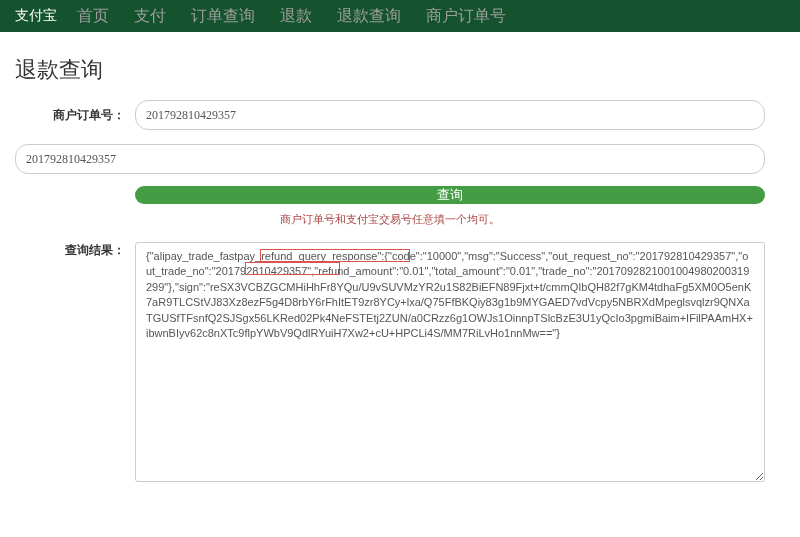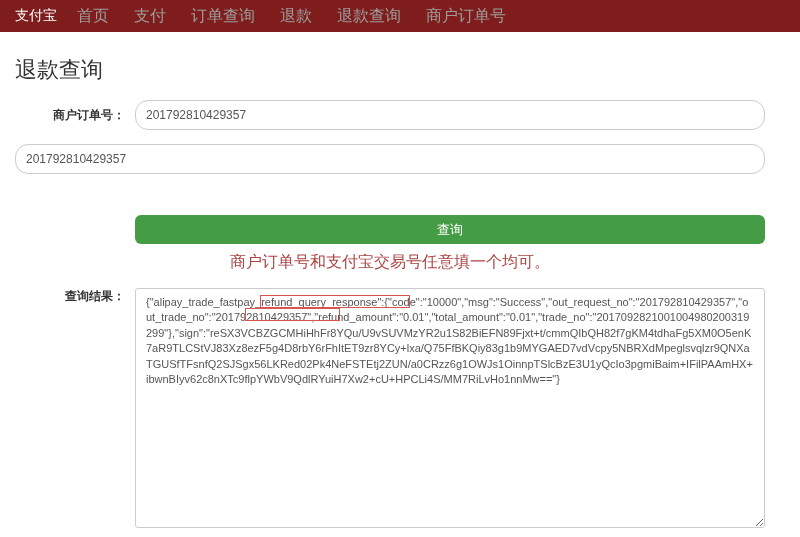--- a/index.html
+++ b/index.html
@@ -1,35 +1,35 @@
 <!DOCTYPE html>
 <html><head>
   <meta charset="utf-8">
   <style>
     * { box-sizing: border-box; margin: 0; padding: 0; }
     body { font-family: "Helvetica Neue", Helvetica, Arial, sans-serif; font-size: 13px; color: #333; background: #fff; }
     
-    .navbar { background: #7f1d1d; color: #9d9d9d; height: 32px; display: flex; align-items: center; padding: 15px 15px; }
+    .navbar { background: #14532d; color: #9d9d9d; height: 32px; display: flex; align-items: center; padding: 15px 15px; }
     .navbar-brand { color: #fff; font-size: 14px; margin-right: 20px; text-decoration: none; }
     .navbar-item { color: #9d9d9d; font-size: 16px; margin-right: 25px; text-decoration: none; cursor: pointer; }
     
     .container { padding: 15px 15px; max-width: 780px; }
     .page-title { font-size: 22px; font-weight: normal; color: #333; margin: 8px 0 15px 0; }
     
     .form-row { display: flex; align-items: center; margin-bottom: 12px; margin-top: 14px; }
     .form-row.align-top { align-items: flex-start; }
     .form-label { width: 120px; text-align: right; padding-right: 10px; font-size: 12px; font-weight: bold; color: #333; }
     .form-control-wrap { flex: 1; }
-    .form-input { width: 100%; height: 30px; padding: 5px 10px; border: 1px solid #ccc; border-radius: 13px; font-size: 12px; color: #555; }
+    .form-input { width: 100%; height: 30px; padding: 5px 10px; border: 1px solid #ccc; border-radius: 13px; font-size: 12px; color: #555; font-family: Liberation Serif, serif; }
     .form-textarea { width: 100%; height: 240px; padding: 6px 10px; border: 1px solid #ccc; border-radius: 3px; font-size: 11px; color: #555; line-height: 1.4; font-family: inherit; resize: both; word-break: break-all; position: relative; }
     
     .btn-row { margin-left: 120px; }
-    .btn-primary { width: 100%; height: 29px; background: #449d44; color: #fff; border: none; border-radius: 6px; font-size: 13px; cursor: pointer; margin-top: 29px; }
+    .btn-primary { width: 100%; height: 18px; background: #449d44; color: #fff; border: none; border-radius: 13px; font-size: 13px; cursor: pointer; }
     
-    .hint-text { text-align: center; color: #a94442; font-size: 16px; margin: 8px 0 15px 0; }
+    .hint-text { text-align: center; color: #a94442; font-size: 11px; margin: 8px 0 15px 0; }
     
     .textarea-wrap { position: relative; }
     .highlight-box { position: absolute; border: 1px solid #d9534f; pointer-events: none; }
     .hl1 { top: 7px; left: 125px; width: 150px; height: 13px; }
     .hl2 { top: 20px; left: 110px; width: 95px; height: 13px; }
   </style>
 </head>
 <body>
 
 <div class="navbar">

